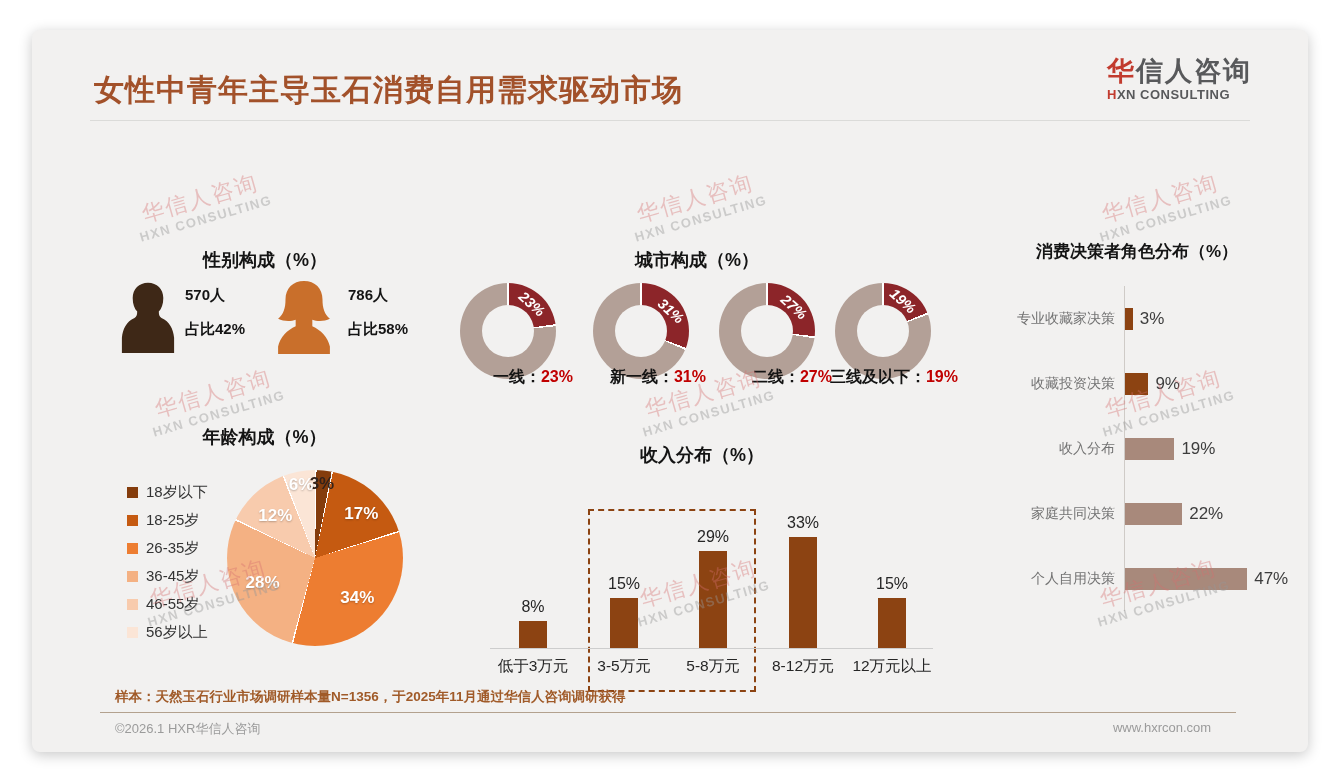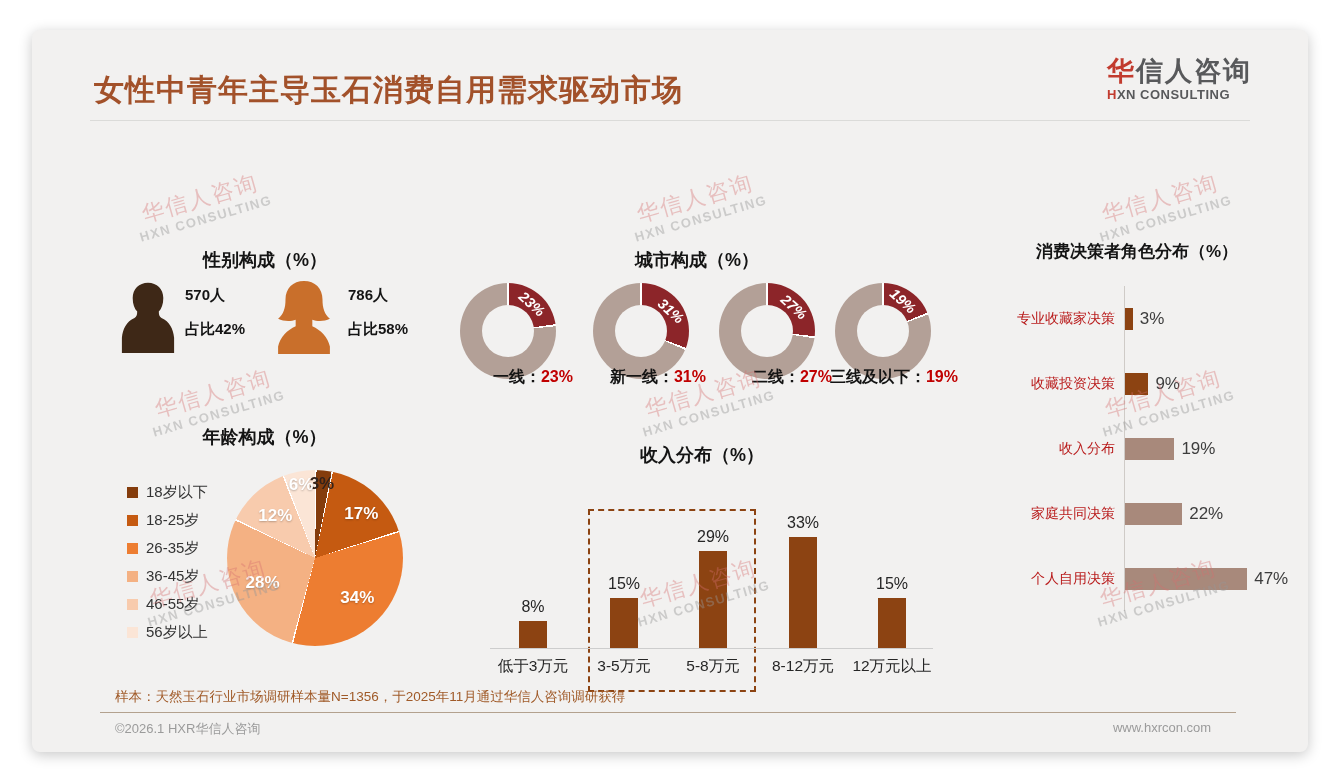--- a/index.html
+++ b/index.html
@@ -29,21 +29,21 @@
   .donut{position:relative;width:96px;height:96px;border-radius:50%;margin:0 auto;}
   .donut-hole{position:absolute;left:22px;top:22px;width:52px;height:52px;border-radius:50%;background:#F2F1F0;}
   .donut-pct{position:absolute;transform:translate(-50%,-50%) rotate(42deg);font-style:italic;font-weight:bold;font-size:14.5px;color:#fff;}
   .donut-caption{position:absolute;top:84px;left:0;right:0;text-align:right;font-size:16px;font-weight:bold;white-space:nowrap;z-index:2;}
   .cap-name{color:#141414;} .cap-val{color:#C00000;}
   
   .sec-decision{position:absolute;left:950px;top:210px;width:310px;height:400px;}
   .sec-decision h2.sec{font-size:17px;}
   .dc-rows{position:absolute;left:0;top:46px;right:0;}
   .dc-row{display:flex;align-items:center;height:65px;}
-  .dc-label{width:133px;text-align:right;padding-right:9px;font-size:14px;color:#b91c1c;}
+  .dc-label{width:133px;text-align:right;padding-right:9px;font-size:14px;color:#737373;}
   .dc-zone{flex:1;align-self:stretch;border-left:1px solid #CFCBC7;display:flex;align-items:center;}
   .dc-bar{height:22px;}
   .dc-val{margin-left:7px;font-size:17px;color:#3d3d3d;}
   
   .sec-age{position:absolute;left:60px;top:395px;width:345px;height:250px;}
   .legend{position:absolute;left:35px;top:53px;}
   .legend-row{display:flex;align-items:center;height:28px;}
   .legend-swatch{width:11px;height:11px;margin-right:8px;}
   .legend-label{font-size:15px;color:#333;}
   .pie{position:absolute;left:135px;top:45px;width:176px;height:176px;border-radius:50%;}
@@ -52,21 +52,21 @@
   
   .sec-income{position:absolute;left:410px;top:410px;width:520px;height:250px;}
   .sec-income h2.sec{position:absolute;left:0;right:0;top:3px;}
   .inc-chart{position:absolute;left:0;top:30px;width:520px;height:220px;}
   .inc-base{position:absolute;left:48px;width:443px;top:178px;border-top:1px solid #CDCDCD;}
   .inc-bar{position:absolute;width:28px;bottom:42px;}
   .inc-val{position:absolute;width:64px;text-align:center;font-size:16px;color:#262626;}
   .inc-cat{position:absolute;top:186px;width:96px;text-align:center;font-size:15.5px;color:#262626;white-space:nowrap;}
   .inc-box{position:absolute;top:39px;height:179px;border:2px dashed #8C4312;}
   
-  .note{position:absolute;left:83px;top:658px;font-size:13.5px;color:#A05A28;}
+  .note{position:absolute;left:83px;top:658px;font-size:13.5px;color:#A05A28;font-weight:bold;}
   .footer-line{position:absolute;left:68px;top:682px;width:1136px;border-top:1px solid #B3A18E;}
   .copyright{position:absolute;left:83px;top:690px;font-size:13px;color:#9B9B9B;}
   .site-url{position:absolute;left:1040px;top:690px;width:180px;text-align:center;font-size:13px;color:#9B9B9B;}
   
   .wm-layer{position:absolute;inset:0;pointer-events:none;z-index:5;}
   .wm{position:absolute;transform:translate(-50%,-50%) rotate(-16deg);text-align:center;white-space:nowrap;}
   .wm-cn{font-size:22px;color:rgba(214,110,110,.38);letter-spacing:2px;}
   .wm-en{font-size:13px;font-weight:bold;color:rgba(150,150,150,.42);letter-spacing:1.5px;margin-top:-2px;}
 </style>
 </head>

